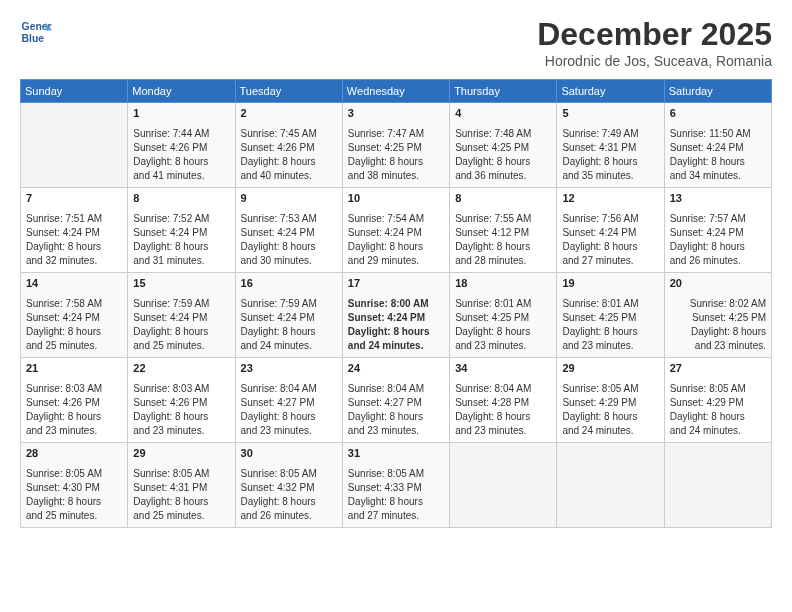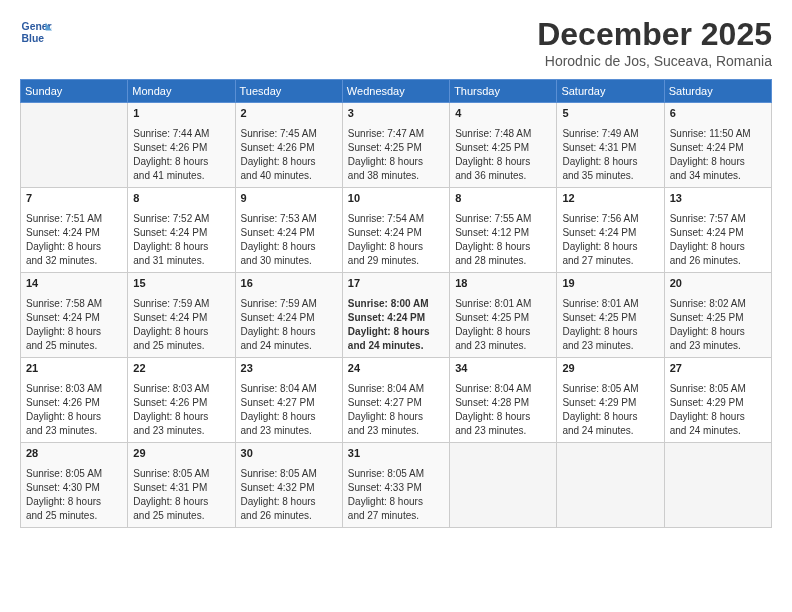--- a/index.html
+++ b/index.html
@@ -251,21 +251,21 @@
           </td>
           <td>
             <div class="day-num">19</div>
             <div class="day-info" style="white-space: pre-line;">Sunrise: 8:01 AM
 Sunset: 4:25 PM
 Daylight: 8 hours
 and 23 minutes.</div>
           </td>
           <td>
             <div class="day-num">20</div>
-            <div class="day-info" style="white-space: pre-line;">Sunrise: 8:02 AM
+            <div class="day-info" style="white-space: pre-line; text-align: right;">Sunrise: 8:02 AM
 Sunset: 4:25 PM
 Daylight: 8 hours
 and 23 minutes.</div>
           </td>
         </tr>
         <tr>
           <td>
             <div class="day-num">21</div>
             <div class="day-info" style="white-space: pre-line;">Sunrise: 8:03 AM
 Sunset: 4:26 PM

